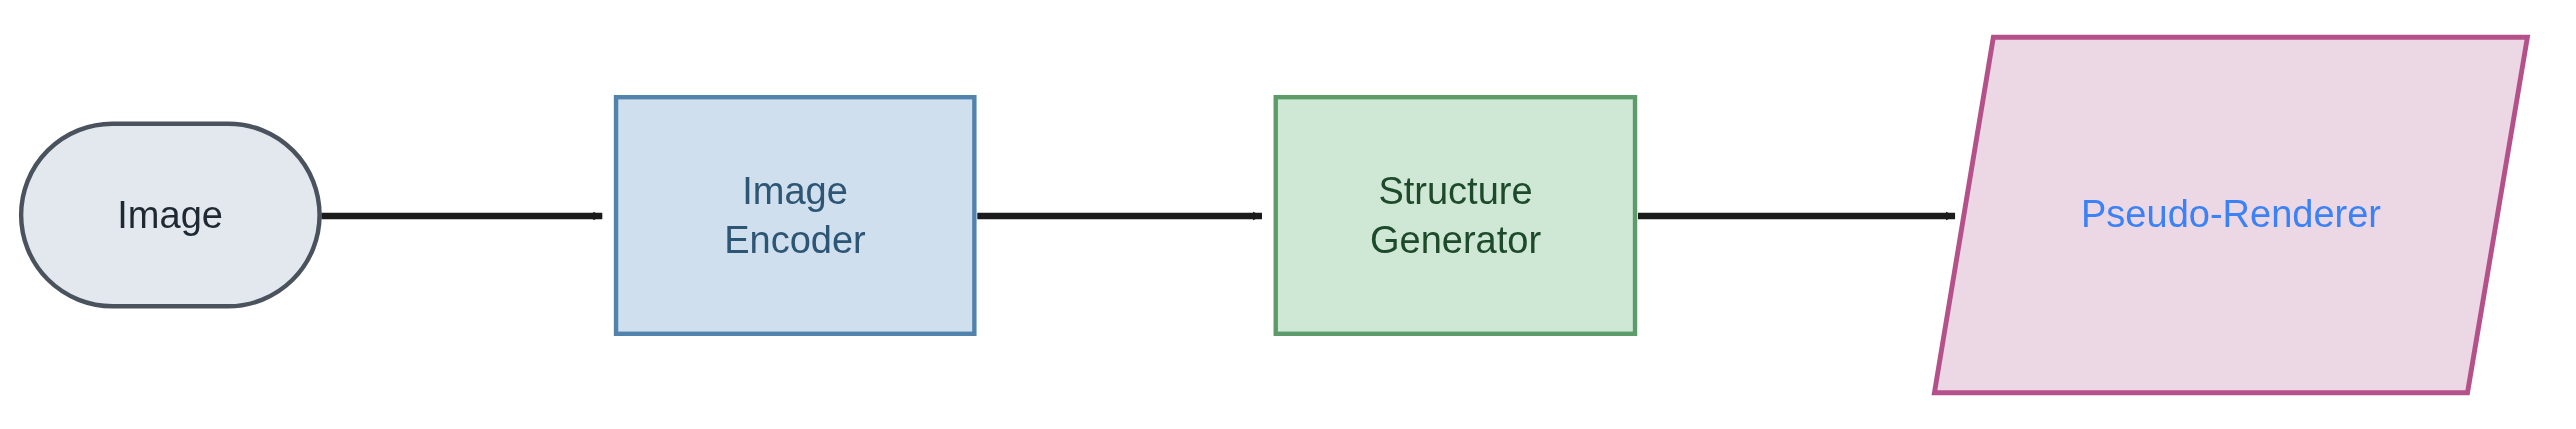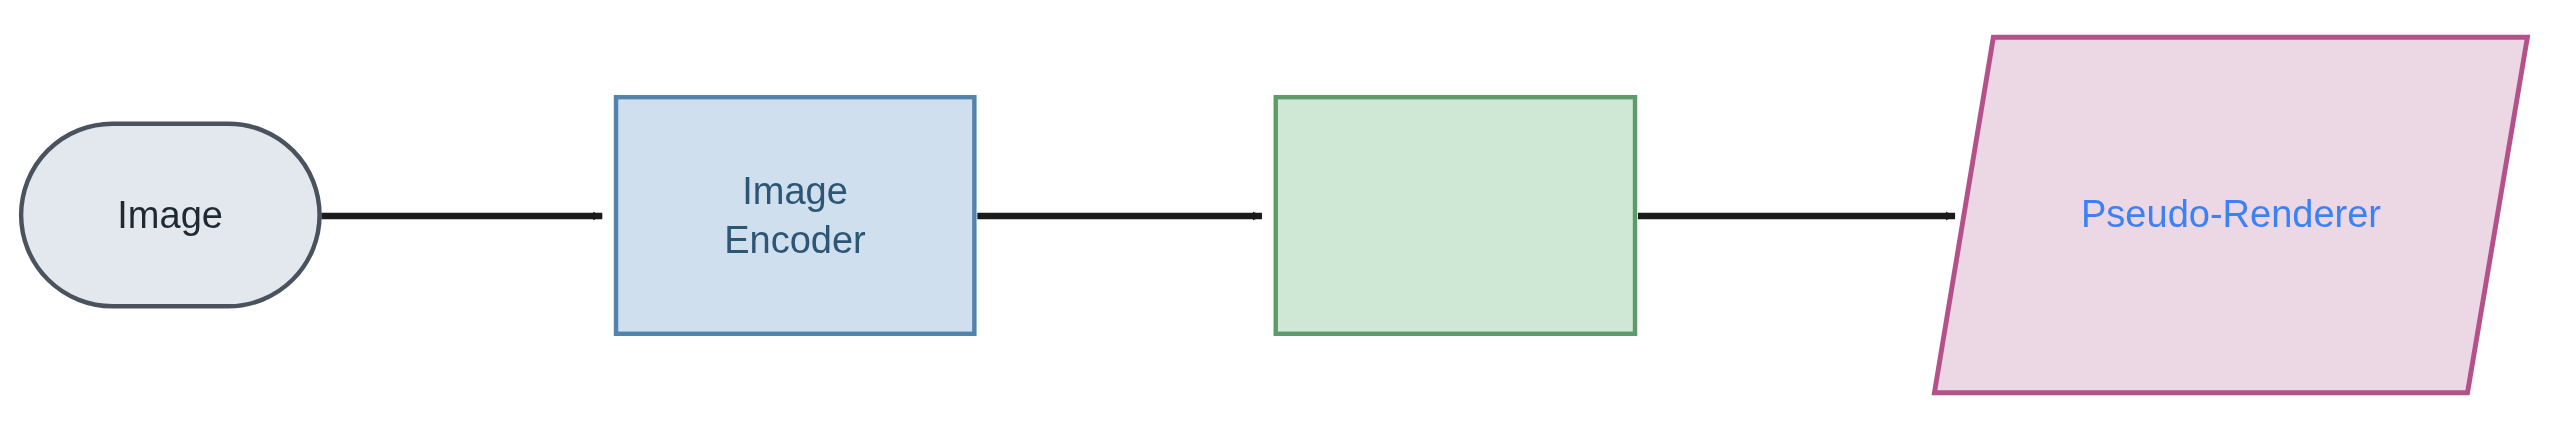--- a/index.html
+++ b/index.html
@@ -87,17 +87,19 @@
     <line x1="1668" y1="220" x2="1991" y2="220" stroke="#1b1b1b" stroke-width="6.5" marker-end="url(#arrowhead)"></line>
 
     <polygon points="2030,38 2574,38 2513,400 1970,400" fill="#ecd7e4" stroke="#b4518a" stroke-width="5"></polygon>
   </svg>
 
   <div class="node-label" id="label-image">Image</div>
 
   <div class="node-label" id="label-image-encoder">Image
 Encoder</div>
 
+  <div class="node-label" id="label-structure-generator">Structure
+Generator</div>
 
   <div class="node-label" id="label-pseudo-renderer">Pseudo-Renderer</div>
 
 </div>
 
 
 </body></html>

